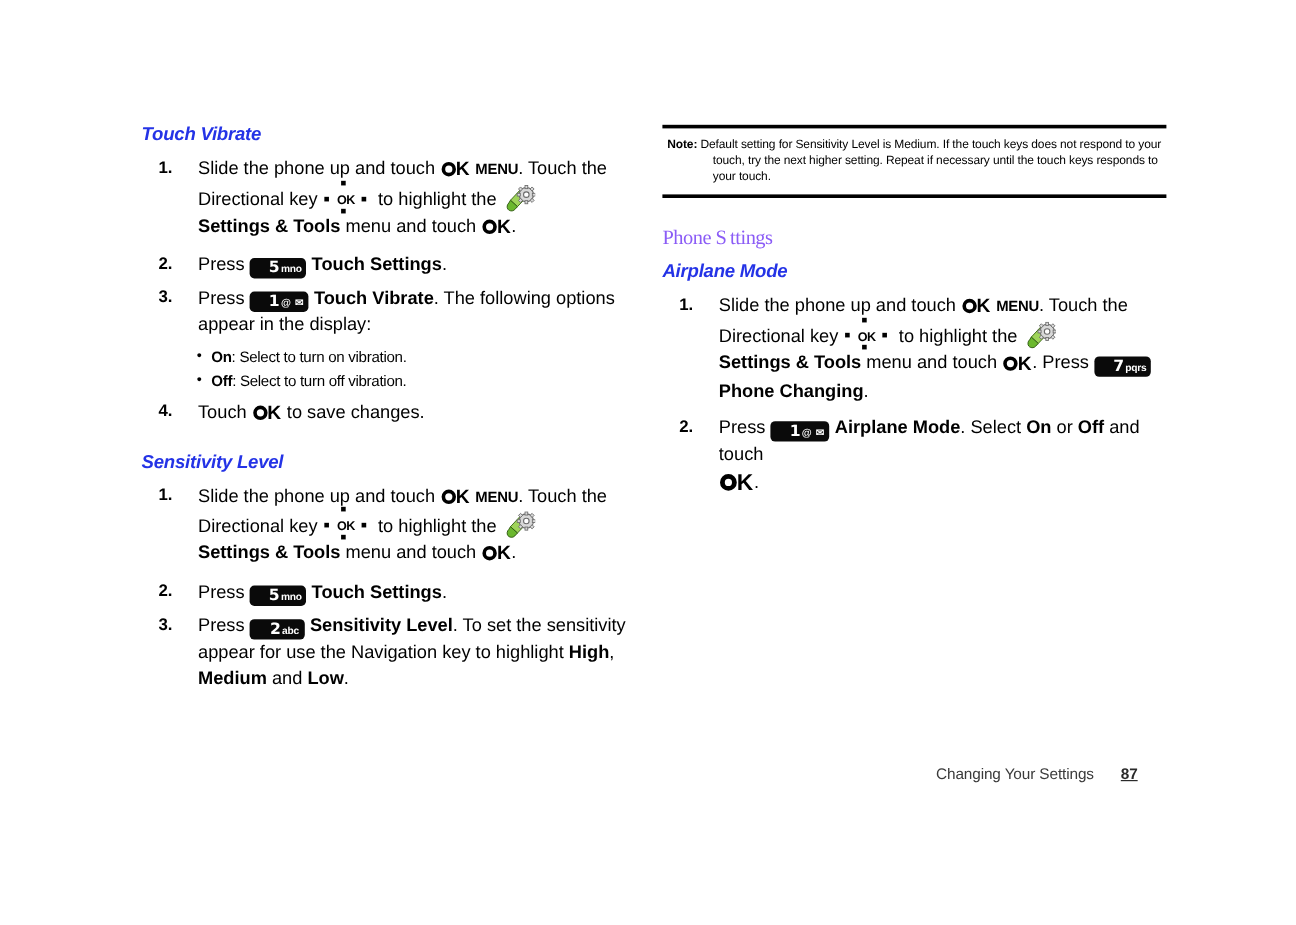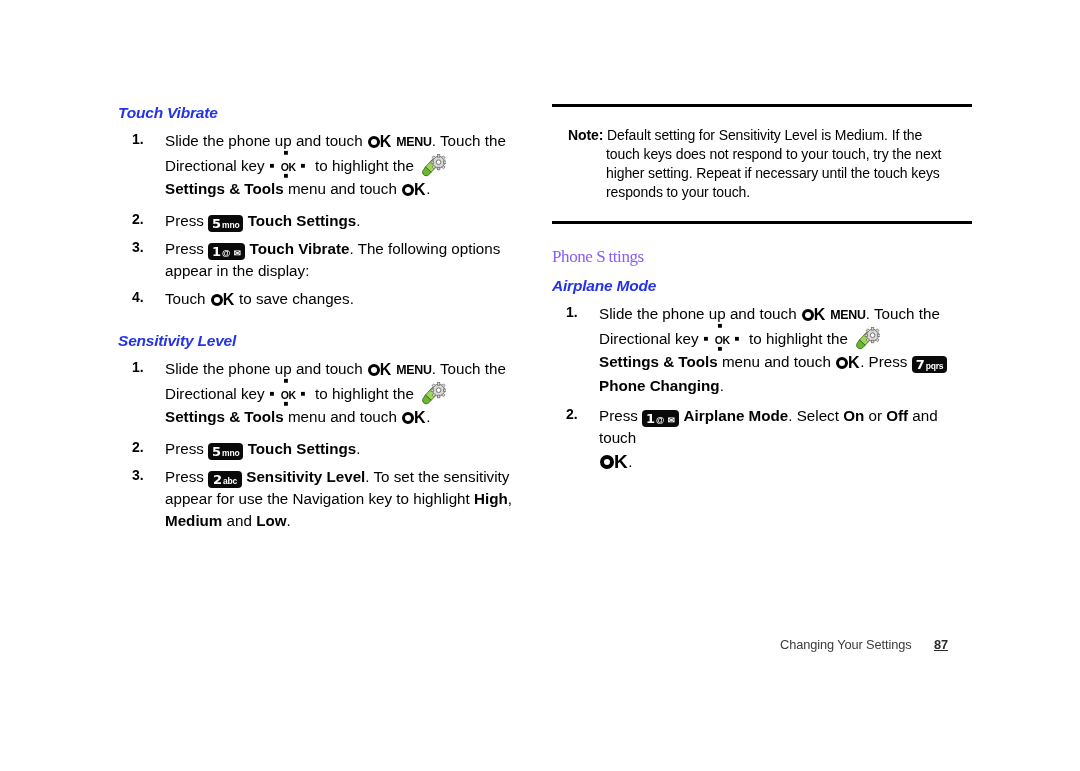--- a/index.html
+++ b/index.html
@@ -164,21 +164,21 @@
     position: relative;
     margin: 0 2px;
   }
 
   
   .key {
     display: inline-block;
     background: #0a0a0a;
     color: #ffffff;
     border-radius: 4px;
-    padding: 2px 4px 2px 4px;
+    padding: 2px 4px 2px 16px;
     font-size: 11px;
     font-weight: bold;
     line-height: 1;
     vertical-align: -2px;
     letter-spacing: 0px;
     white-space: nowrap;
     min-width: 26px;
     text-align: center;
   }
   .key .kd {
@@ -195,22 +195,22 @@
   .key.k1 .kl { letter-spacing: 0.5px; }
 
   
   .rulebox {
     border-top: 3px solid #000;
     border-bottom: 3px solid #000;
     padding: 7px 2px 7px 0;
   }
   .rulebox + .rulebox { margin-top: 17px; }
   .rulebox p {
-    margin: 12px;
-    font-size: 14px;
+    margin: 0;
+    font-size: 10px;
     line-height: 1.35;
     padding-left: 4px;
     text-indent: 0;
     letter-spacing: -0.1px;
   }
   .rulebox p.hang {
     padding-left: 42px;
     text-indent: -38px;
   }
 
@@ -284,20 +284,28 @@
         <b>Touch Settings</b><span>.</span>
       </li>
 
       <li class="tight">
         <span class="num">3.</span>
         <span>Press </span><span class="key k1"><span class="kd">1</span><span class="kl">@ ✉</span></span>
         <b>Touch Vibrate</b><span>. The following options appear in the display:</span>
       </li>
     </ol>
 
+    <ul class="bullets">
+      <li>
+        <b>On</b><span>: Select to turn on vibration.</span>
+      </li>
+      <li>
+        <b>Off</b><span>: Select to turn off vibration.</span>
+      </li>
+    </ul>
 
     <ol class="steps">
       <li>
         <span class="num">4.</span>
         <span>Touch </span><span class="ok"><span class="o"></span>K</span><span> to save changes.</span>
       </li>
     </ol>
 
     <h3 class="h-sub" style="margin-top:20px;">Sensitivity Level</h3>
 

